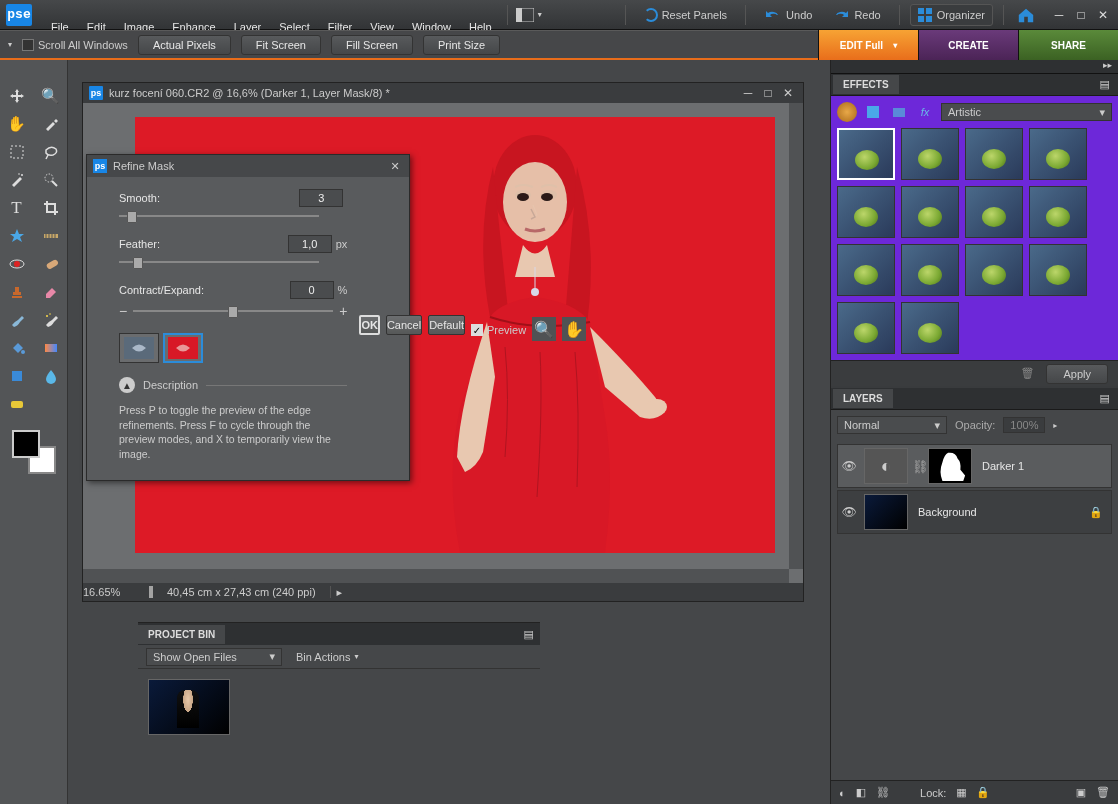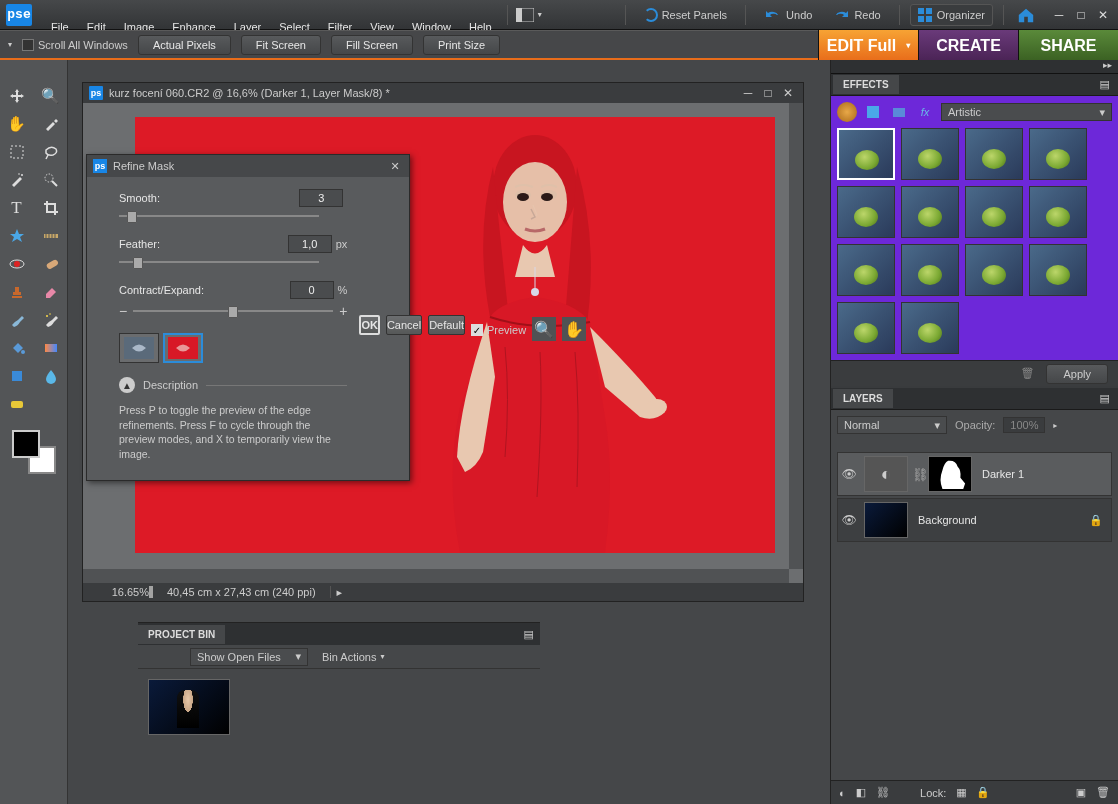--- a/index.html
+++ b/index.html
@@ -16,21 +16,21 @@
 .org-btn { display:flex; align-items:center; gap:5px; padding:3px 7px; border:1px solid #555; border-radius:3px; cursor:pointer; background:#3a3c3e; }
 .home-icon { width:18px; height:18px; }
 .winbtns { display:flex; gap:4px; margin-left:8px; }
 .winbtn { width:18px; height:14px; display:flex; align-items:center; justify-content:center; cursor:pointer; color:#ddd; font-size:12px; }
 
 
 .optbar { height: 30px; background: #464749; border-top:1px solid #5a5a5a; border-bottom: 2px solid #e86c1a; display:flex; align-items:center; padding:0 8px; gap:10px; position:relative; }
 .checkbox { width:12px; height:12px; border:1px solid #777; background:#333; display:inline-block; vertical-align:middle; margin-right:4px; }
 .opt-btn { padding: 3px 14px; background: linear-gradient(#585a5c,#454749); border:1px solid #333; border-radius:3px; cursor:pointer; color:#e6e6e6; }
 .tabs-right { position:absolute; right:0; top:-1px; display:flex; }
-.tab-big { width:100px; height:31px; display:flex; align-items:center; justify-content:center; font-weight:bold; color:#fff; cursor:pointer; font-size:16px; border-left:1px solid #111; }
+.tab-big { width:100px; height:31px; display:flex; align-items:center; justify-content:center; font-weight:bold; color:#fff; cursor:pointer; font-size:10px; border-left:1px solid #111; }
 .tab-edit { background: linear-gradient(#f7a334,#e86c1a); }
 .tab-create { background: linear-gradient(#6a3a7a,#4a2355); }
 .tab-share { background: linear-gradient(#5a8a3a,#3a6022); }
 .tab-edit::after { content:"▾"; margin-left:10px; color:#fff; font-size:8px; }
 
 
 .main { position:absolute; top:60px; left:0; right:0; bottom:0; display:flex; }
 
 
 .toolbox { width: 68px; background: #535557; border-right:1px solid #333; padding-top: 24px; display:flex; flex-direction:column; align-items:center; }
@@ -45,21 +45,21 @@
 .docwin { position:absolute; left:14px; top:22px; width:722px; height:520px; background:#434547; border:1px solid #222; display:flex; flex-direction:column; }
 .docwin-title { height:20px; background:#3a3c3e; display:flex; align-items:center; padding:0 6px; gap:6px; color:#ddd; }
 .docwin-title .mini-logo { width:14px; height:14px; background:#1886e6; color:#fff; font-size:9px; font-weight:bold; display:flex; align-items:center; justify-content:center; border-radius:1px; }
 .docwin-title .wbtns { margin-left:auto; display:flex; gap:2px; }
 .docwin-title .wbtn { width:18px; height:14px; display:flex; align-items:center; justify-content:center; cursor:pointer; font-size:12px; }
 .canvas-wrap { flex:1; background:#6c6e70; display:flex; align-items:flex-start; justify-content:center; padding:14px 14px 0 38px; position:relative; overflow:hidden; }
 .canvas { width:640px; height:436px; background:#dd1a26; position:relative; }
 .figure { position:absolute; left:270px; top:0; width:280px; height:436px; }
 .figure svg { width:100%; height:100%; }
 .doc-status { height:18px; background:#3a3c3e; display:flex; align-items:center; color:#ddd; font-size:10px; }
-.doc-status .zoom { width:70px; text-align:right; border-right:4px solid #a3a3a3; }
+.doc-status .zoom { width:70px; text-align:left; border-right:4px solid #a3a3a3; }
 .doc-status .dims { padding:0 14px; border-right:1px solid #555; }
 .scrollbar-h { position:absolute; bottom:18px; left:0; right:14px; height:14px; background:#505254; }
 .scrollbar-v { position:absolute; top:20px; right:0; bottom:32px; width:14px; background:#505254; }
 
 
 .dialog { position:absolute; left:18px; top:94px; width:324px; background:#595b5d; border:1px solid #2a2a2a; box-shadow:2px 2px 6px rgba(0,0,0,0.5); z-index:10; }
 .dlg-title { height:22px; background:#46484a; display:flex; align-items:center; padding:0 6px; gap:6px; }
 .dlg-title .close { margin-left:auto; width:16px; height:16px; display:flex; align-items:center; justify-content:center; cursor:pointer; }
 .dlg-body { padding: 12px 12px 18px 16px; display:flex; gap:12px; }
 .dlg-left { flex:1;margin-left:16px; }
@@ -96,42 +96,42 @@
 .eff-icon { width:20px; height:20px; border-radius:3px; display:flex; align-items:center; justify-content:center; cursor:pointer; }
 .eff-dd { flex:1; height:18px; background:#4a4c4e; border:1px solid #333; padding:0 6px; display:flex; align-items:center; justify-content:space-between; cursor:pointer; }
 .eff-grid { display:grid; grid-template-columns: repeat(4, 58px); gap:6px; max-height:230px; overflow:hidden; }
 .eff-thumb { width:58px; height:52px; background:linear-gradient(135deg,#4a6a8a,#2a3a5a); border:1px solid #333; cursor:pointer; position:relative; }
 .eff-thumb.sel { border:2px solid #fff; }
 .eff-thumb::after { content:""; position:absolute; left:16px; top:20px; width:24px; height:20px; background:radial-gradient(circle at 40% 35%, #bcd66a, #7aa832 60%, #4a6a1a); border-radius:50%; }
 .eff-foot { height:26px; background:#3a3c3e; display:flex; align-items:center; justify-content:flex-end; gap:12px; padding:0 10px; border-top:1px solid #222; }
 .apply-btn { padding:3px 16px; background:linear-gradient(#585a5c,#454749); border:1px solid #333; border-radius:3px; cursor:pointer; }
 
 .layers-body { background:#454749; padding:6px; }
-.lay-top { display:flex; align-items:center; gap:8px; margin-bottom:18px; }
+.lay-top { display:flex; align-items:center; gap:8px; margin-bottom:10px; }
 .blend-dd { width:110px; height:18px; background:#4a4c4e; border:1px solid #333; padding:0 6px; display:flex; align-items:center; justify-content:space-between; cursor:pointer; }
 .opacity-lbl { color:#aaa; }
 .opacity-val { width:42px; height:16px; background:#3a3c3e; border:1px solid #333; text-align:center; color:#888; }
 .layer-row { display:flex; align-items:center; height:44px; border:1px solid #333; margin-bottom:2px; background:#3d3f41; cursor:pointer; }
 .layer-row.sel { background:#5a5c5e; }
 .eye { width:22px; text-align:center; font-size:12px; cursor:pointer; }
 .lthumb { width:44px; height:36px; background:#222; margin:0 4px; border:1px solid #666; position:relative; }
 .lthumb.adj { background:#555; display:flex; align-items:center; justify-content:center; font-size:18px; }
 .lthumb.mask { background:#000; }
 .lthumb.mask svg { width:100%; height:100%; }
 .chain { width:12px; text-align:center; color:#aaa; }
 .lname { margin-left:6px; color:#e6e6e6; }
 .lock-icon { margin-left:auto; margin-right:8px; color:#aaa; }
 .layers-foot { height:24px; background:#3a3c3e; border-top:1px solid #222; display:flex; align-items:center; padding:0 8px; gap:10px; color:#888; }
 
 
 .projbin { position:absolute; left:70px; right:290px; bottom:12px; height:170px; background:#454749; border-top:1px solid #222; }
 .pb-tab { height:22px; background:#2e3032; display:flex; align-items:center; }
 .pb-tab .ptab { background:#454749; }
 .pb-bar { height:24px; display:flex; align-items:center; padding:0 8px; gap:14px; background:#454749; border-bottom:1px solid #333; }
-.pb-dd { width:118px; height:18px; background:#4a4c4e; border:1px solid #333; padding:0 6px; display:flex; align-items:center; justify-content:space-between; cursor:pointer;margin-left:44px; }
+.pb-dd { width:136px; height:18px; background:#4a4c4e; border:1px solid #333; padding:0 6px; display:flex; align-items:center; justify-content:space-between; cursor:pointer; }
 .pb-thumbs { padding:10px; display:flex; gap:10px; }
 .pb-thumb { width:82px; height:56px; background:linear-gradient(135deg,#0a1a3a,#000); border:1px solid #666; cursor:pointer; position:relative; }
 .pb-thumb::after { content:""; position:absolute; left:28px; top:10px; width:22px; height:38px; background:radial-gradient(ellipse at 50% 25%, #e8c8a8 0%, #caa888 30%, transparent 31%), linear-gradient(#111,#000); border-radius:8px 8px 0 0; }
 
 .link-icon { font-size:13px; }
 svg { display:block; }
 </style>
 </head>
 <body>
 

